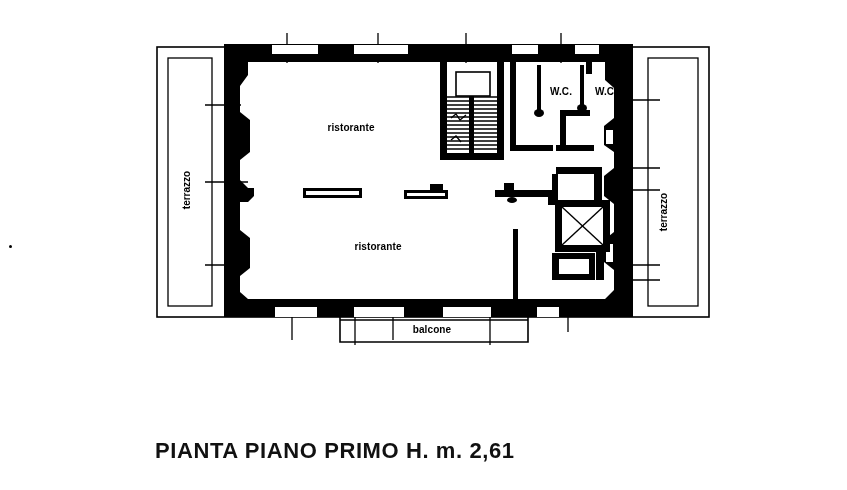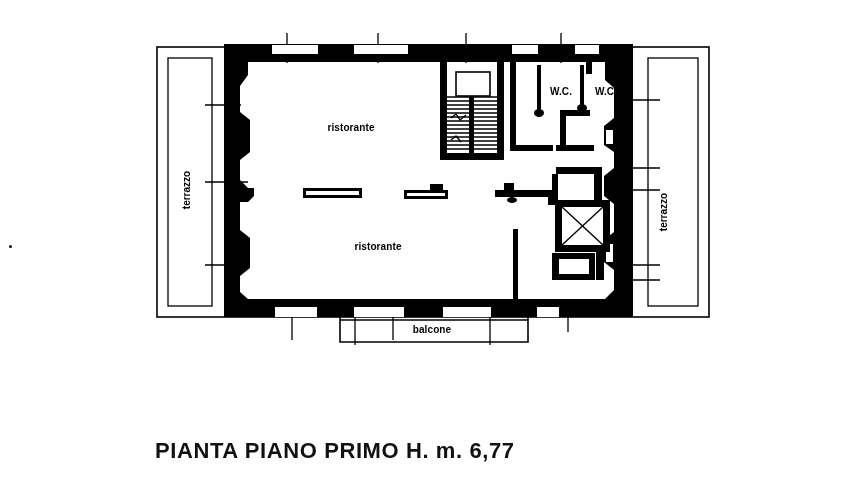--- a/index.html
+++ b/index.html
@@ -353,15 +353,15 @@
       <text class="label" text-anchor="middle" x="606" y="95">W.C.</text>
       <text class="label" text-anchor="middle" x="432" y="333">balcone</text>
       <text class="label-rot" text-anchor="middle" transform="translate(190,190) rotate(-90)" x="0" y="0">terrazzo</text>
       <text class="label-rot" text-anchor="middle" transform="translate(667,212) rotate(-90)" x="0" y="0">terrazzo</text>
     </g>
 
   </svg>
 
   <div class="speck" style="left:9px; top:245px;"></div>
 
-  <div class="title-text">PIANTA PIANO PRIMO H. m. 6,77</div>
+  <div class="title-text">PIANTA PIANO PRIMO H. m. 2,61</div>
 
 </div>
 
 </body></html>

